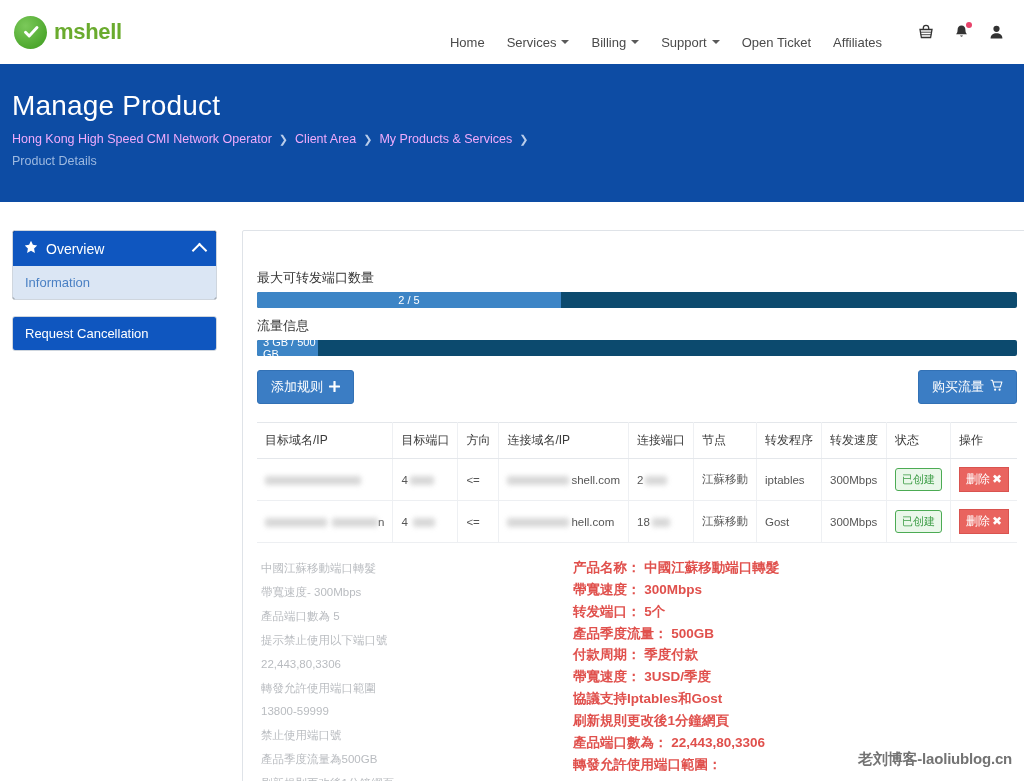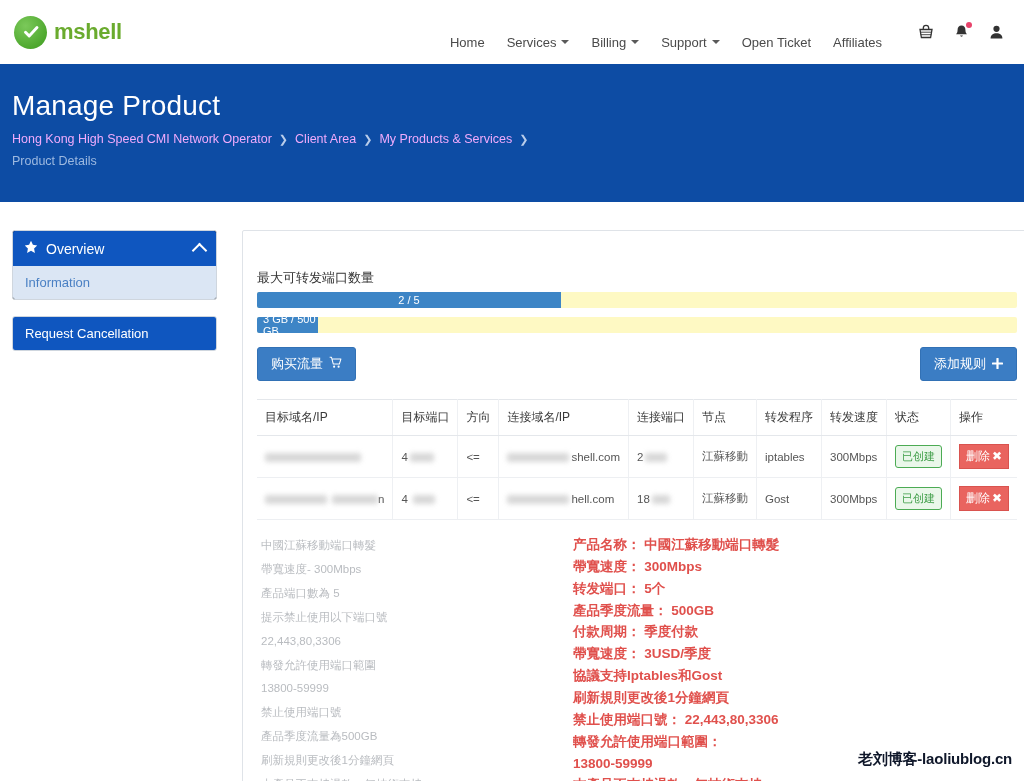--- a/index.html
+++ b/index.html
@@ -188,21 +188,21 @@
     box-sizing: border-box;
     min-height: 523px;
   }
   .sec-label {
     font-size: 13px;
     color: #333;
     margin: 0 0 5px 0;
   }
   .progress {
     height: 16px;
-    background: #fef9c3;
+    background: #0c4a6e;
     border-radius: 2px;
     overflow: hidden;
     margin-bottom: 9px;
     position: relative;
   }
   .progress .bar {
     height: 100%;
     background: #3d85c6;
     color: #ffffff;
     font-size: 11px;
@@ -431,41 +431,42 @@
   </div>
 
   <div class="content">
     <div class="card">
 
       <div class="sec-label">最大可转发端口数量</div>
       <div class="progress">
         <div class="bar" id="ports-bar" style="width: 40%; background: rgb(61, 133, 198);">2 / 5</div>
       </div>
 
+      <div class="sec-label">流量信息</div>
       <div class="progress">
         <div class="bar small" id="traffic-bar" style="width: 8%; background: rgb(61, 133, 198);">3 GB / 500 GB</div>
       </div>
 
       <div class="btn-row">
+        <button class="btn">
+          <span>添加规则</span>
+          <span>
+            <svg width="11" height="11" viewBox="0 0 11 11">
+                <path d="M5.5 0.8 v9.4 M0.8 5.5 h9.4" stroke="#ffffff" stroke-width="2.2" stroke-linecap="round"></path>
+              </svg>
+          </span>
+        </button>
         <button class="btn">
           <span>购买流量</span>
           <span>
             <svg width="13" height="13" viewBox="0 0 16 16">
               <path d="M0.8 1.6 h2.3 l2.2 8.3 h7.4 l1.9-6.1 H4.3" fill="none" stroke="#ffffff" stroke-width="1.3" stroke-linejoin="round"></path>
               <circle cx="6.3" cy="13.1" r="1.3" fill="#ffffff"></circle>
               <circle cx="11.8" cy="13.1" r="1.3" fill="#ffffff"></circle>
             </svg>
-          </span>
-        </button>
-        <button class="btn">
-          <span>添加规则</span>
-          <span>
-            <svg width="11" height="11" viewBox="0 0 11 11">
-                <path d="M5.5 0.8 v9.4 M0.8 5.5 h9.4" stroke="#ffffff" stroke-width="2.2" stroke-linecap="round"></path>
-              </svg>
           </span>
         </button>
       </div>
 
       <table class="rules">
         <thead>
           <tr>
             <th>目标域名/IP</th>
             <th>目标端口</th>
             <th>方向</th>
@@ -546,24 +547,24 @@
           </div>
         <div class="desc-right" id="desc-right" style="color: rgb(224, 80, 76);">
             <div>产品名称： 中國江蘇移動端口轉髮</div>
             <div>帶寬速度： 300Mbps</div>
             <div>转发端口：  5个</div>
             <div>產品季度流量： 500GB</div>
             <div>付款周期： 季度付款</div>
             <div>帶寬速度： 3USD/季度</div>
             <div>協議支持Iptables和Gost</div>
             <div>刷新規則更改後1分鐘網頁</div>
-            <div>禁止使用端口號： 22,443,80,3306</div>
+            <div>產品端口數為： 22,443,80,3306</div>
             <div>轉發允許使用端口範圍：</div>
             <div>13800-59999</div>
             <div>本產品不支持退款，無技術支持</div>
           </div>
       </div>
 
     </div>
   </div>
 </div>
 
-<div class="watermark" style="color: #0f172a;">老刘博客-laoliublog.cn</div>
+<div class="watermark" style="color: #737373;">老刘博客-laoliublog.cn</div>
 
 </body></html>

